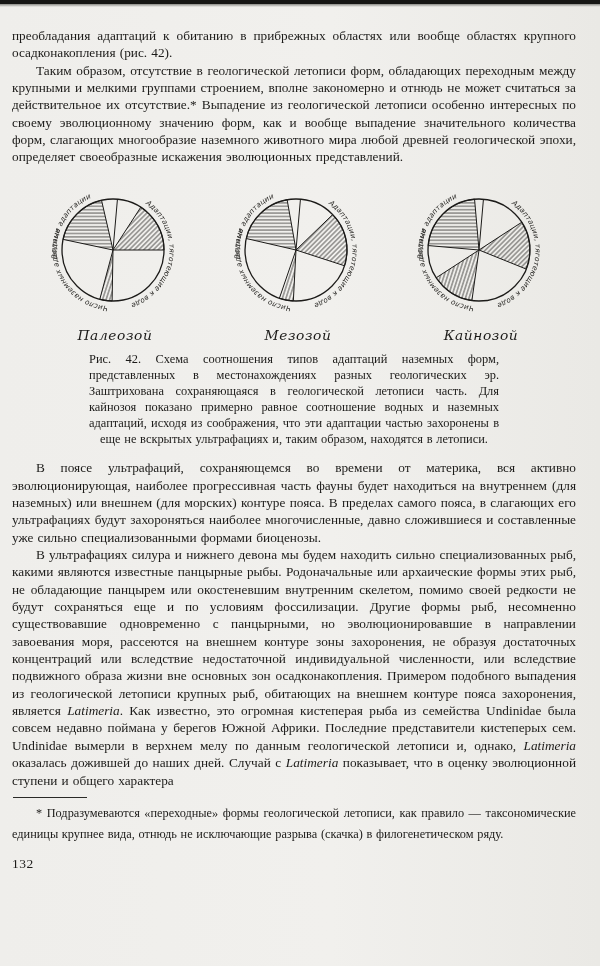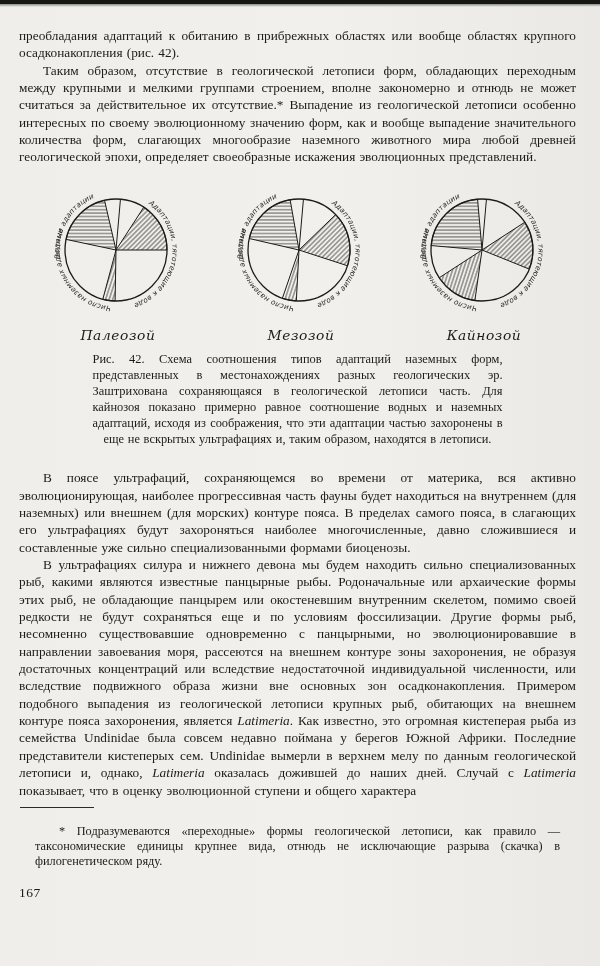--- a/index.html
+++ b/index.html
@@ -7,56 +7,56 @@
     position: relative;
     width: 600px; height: 966px;
     margin: 0 auto;
     background: linear-gradient(90deg, #efeeeb 0%, #f1f0ed 55%, #eae9e5 100%);
     overflow: hidden;
     color: #1c1b19;
     font-family: "Liberation Serif", "DejaVu Serif", serif;
   }
   .scan-edge-top { height: 4px; background: #161614; }
   .scan-edge-fade { height: 3px; background: linear-gradient(#8a8a85, #efeeeb); }
-  .content { padding: 20px 24px 0 19px; }
+  .content { padding: 20px 24px 0 12px; }
   p.body {
     margin: 0;
     font-size: 13.3px;
     line-height: 17.35px;
     text-align: justify;
     text-indent: 24px;
     word-spacing: 0.06em;
   }
   p.body.no-indent { text-indent: 0; }
   figure.fig { margin: 8px 0 4px 0; }
   .pies { display: flex; justify-content: center; }
   svg.pie { width: 183px; height: 172px; flex: 0 0 auto; }
   .pie-circle { fill: none; stroke: #1c1b19; stroke-width: 1.3; }
   .pie-wedge  { stroke: #1c1b19; stroke-width: 1; }
   .pie-line   { stroke: #1c1b19; stroke-width: 1; }
   .ring-label { font: italic 7.2px "DejaVu Sans", sans-serif; fill: #2a2926; letter-spacing: 0.15px; }
   .pie-title  { font: italic 13.8px "DejaVu Serif", serif; fill: #1c1b19; letter-spacing: 0.6px; }
   figcaption.caption {
     width: 410px;
-    margin: 5px auto 22px auto;
+    margin: 5px auto 12px auto;
     font-size: 12.4px;
     line-height: 16.1px;
     text-align: justify;
     text-align-last: center;
     word-spacing: 0.05em;
   }
   .footnote-rule {
     width: 74px; height: 0;
     border-top: 1.3px solid #2a2a27;
     margin: 8px 0 5px 1px;
   }
   p.footnote {
-    margin: 16px;
+    margin: 0;
     font-size: 12.3px;
-    line-height: 15px;
+    line-height: 21px;
     text-align: justify;
     text-indent: 24px;
     word-spacing: 0.05em;
   }
   .page-number { margin-top: 11px; font-size: 13.5px; letter-spacing: 0.5px; }
 </style>
 </head>
 <body>
 
 <div class="page">
@@ -150,15 +150,15 @@
 
     <p class="body">В поясе ультрафаций, сохраняющемся во времени от материка, вся активно эволюционирующая, наиболее прогрессивная часть фауны будет находиться на внутреннем (для наземных) или внешнем (для морских) контуре пояса. В пределах самого пояса, в слагающих его ультрафациях будут захороняться наиболее многочисленные, давно сложившиеся и составленные уже сильно специализованными формами биоценозы.</p>
 
     <p class="body">
       <span>В ультрафациях силура и нижнего девона мы будем находить сильно специализованных рыб, какими являются известные панцырные рыбы. Родоначальные или архаические формы этих рыб, не обладающие панцырем или окостеневшим внутренним скелетом, помимо своей редкости не будут сохраняться еще и по условиям фоссилизации. Другие формы рыб, несомненно существовавшие одновременно с панцырными, но эволюционировавшие в направлении завоевания моря, рассеются на внешнем контуре зоны захоронения, не образуя достаточных концентраций или вследствие недостаточной индивидуальной численности, или вследствие подвижного образа жизни вне основных зон осадконакопления. Примером подобного выпадения из геологической летописи крупных рыб, обитающих на внешнем контуре пояса захоронения, является </span><i>Latimeria</i><span>. Как известно, это огромная кистеперая рыба из семейства Undinidae была совсем недавно поймана у берегов Южной Африки. Последние представители кистеперых сем. Undinidae вымерли в верхнем мелу по данным геологической летописи и, однако, </span><i>Latimeria</i><span> оказалась дожившей до наших дней. Случай с </span><i>Lati­meria</i><span> показывает, что в оценку эволюционной ступени и общего характера</span>
     </p>
 
     <div class="footnote-rule"></div>
     <p class="footnote">* Подразумеваются «переходные» формы геологической летописи, как правило — таксономические единицы крупнее вида, отнюдь не исключающие разрыва (скачка) в филогенетическом ряду.</p>
 
-    <div class="page-number">167</div>
+    <div class="page-number">132</div>
   </div>
 </div>
 
 </body></html>

